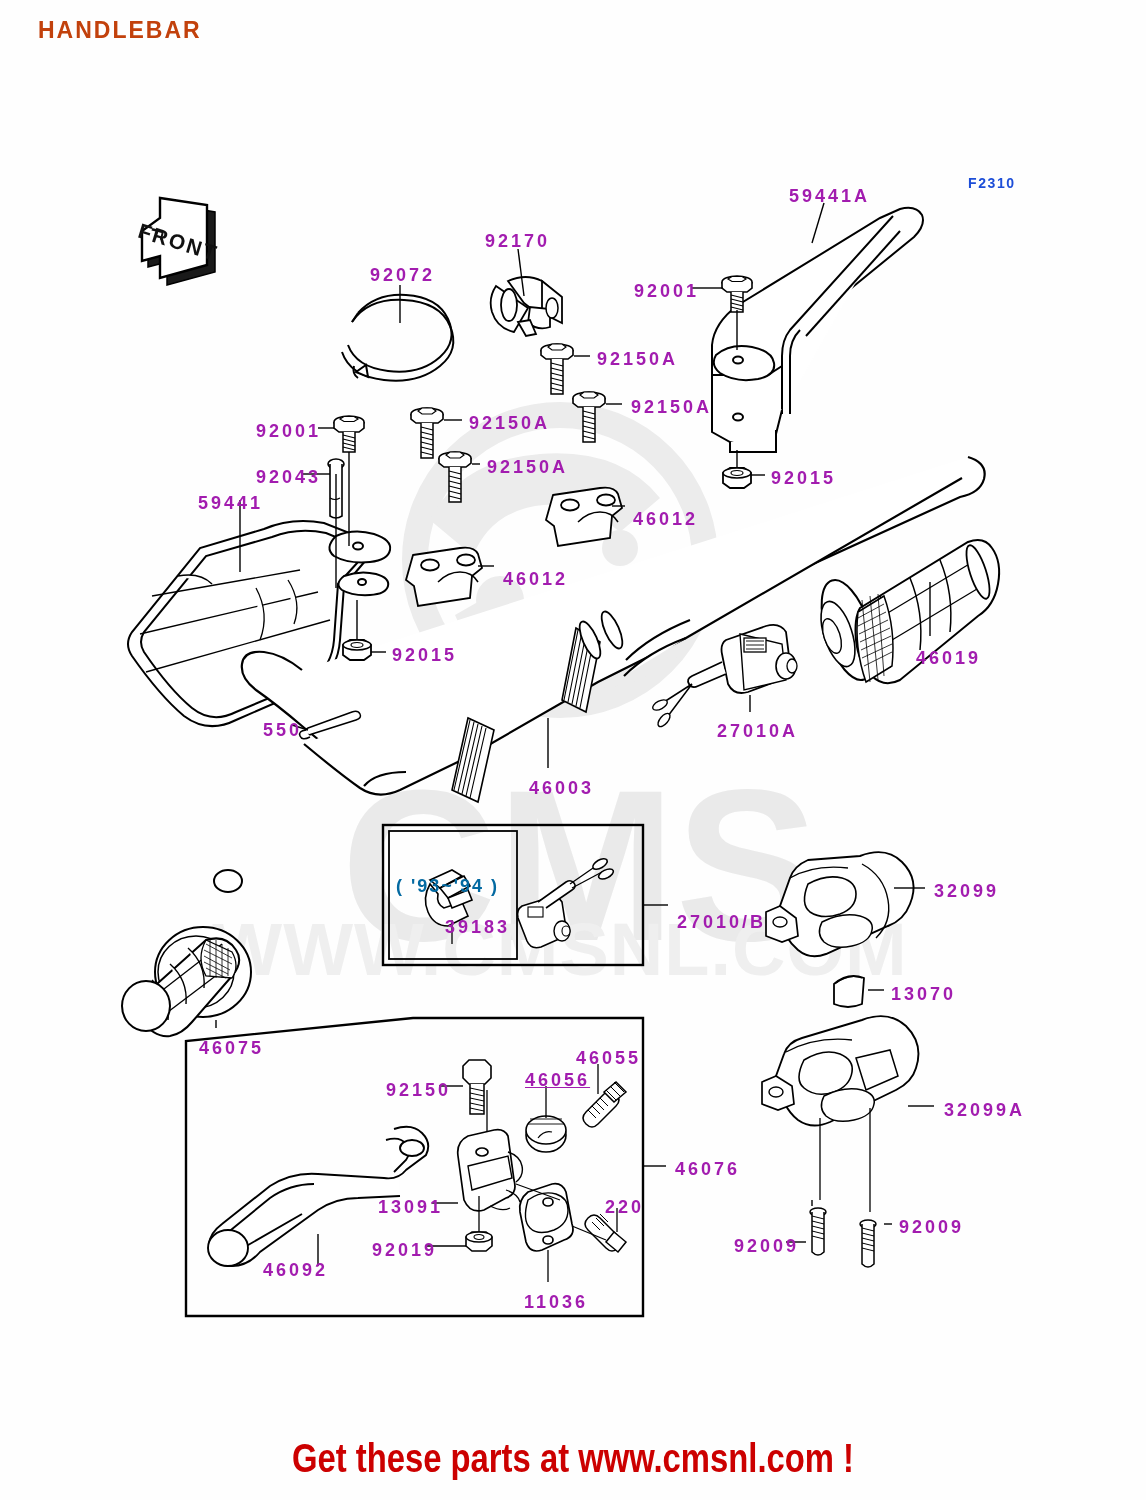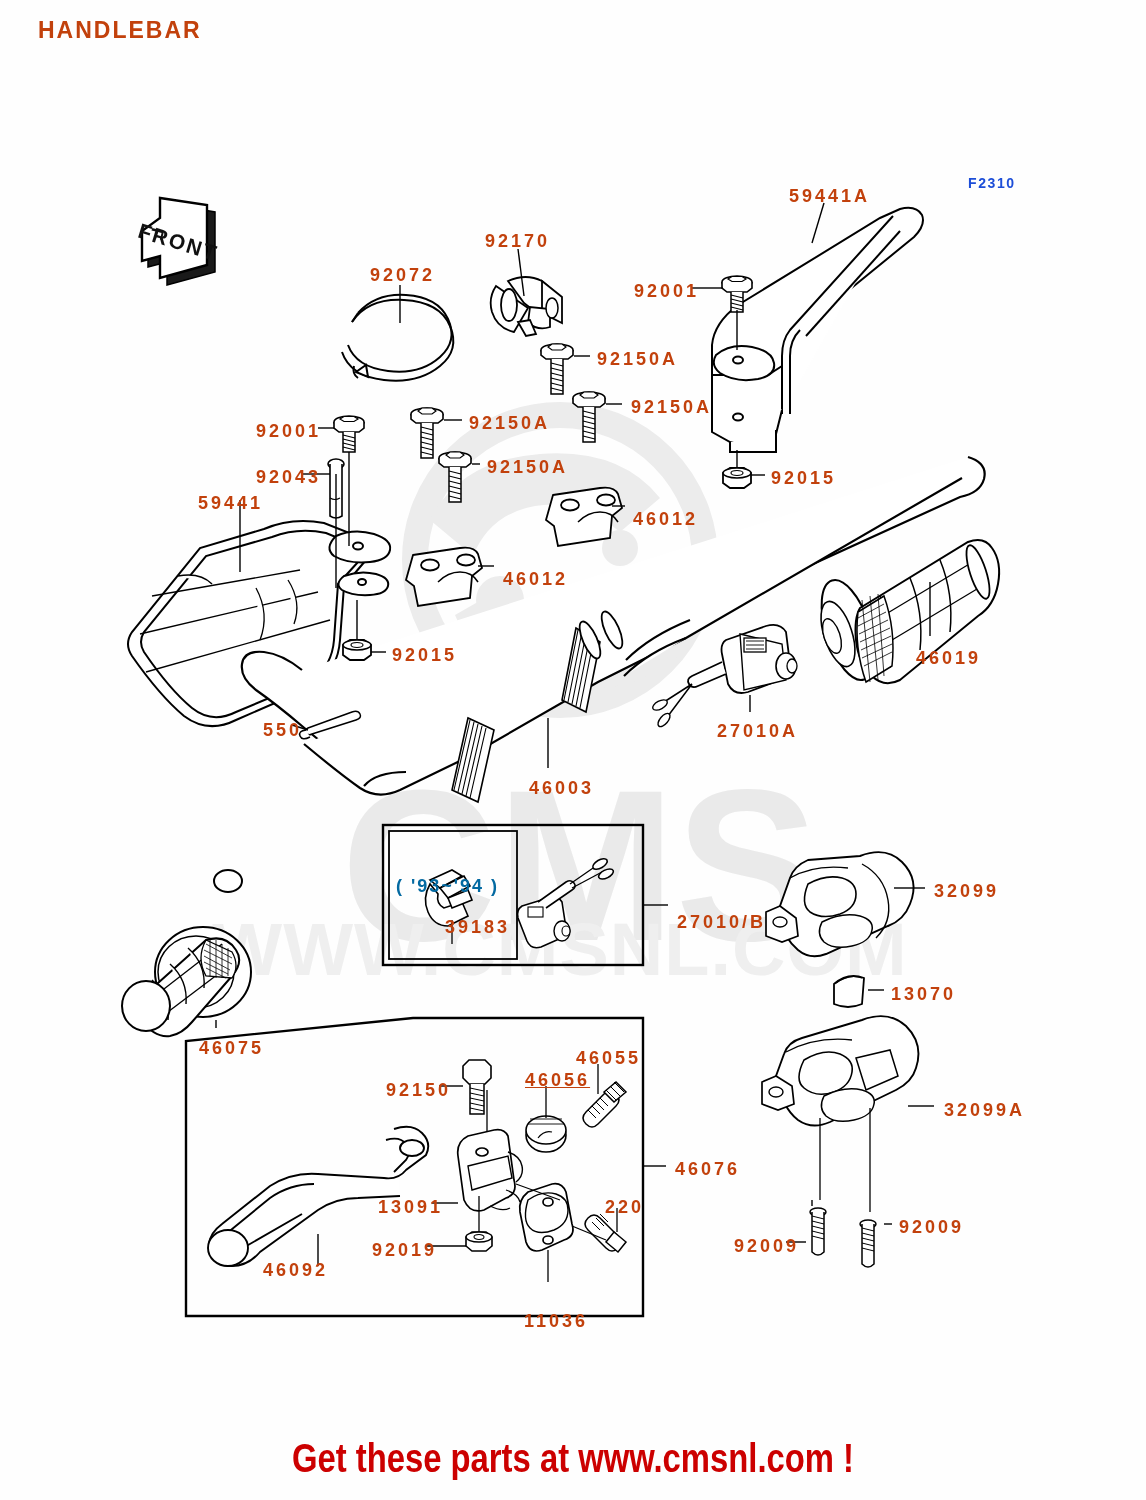--- a/index.html
+++ b/index.html
@@ -60,21 +60,21 @@
     width: 1146px;
     height: 1500px;
     pointer-events: none;
   }
   .part-label {
     position: absolute;
     font-family: "Liberation Sans", sans-serif;
     font-size: 18px;
     font-weight: 700;
     letter-spacing: 3.0px;
-    color: #c2410c;
+    color: #a21caf;
     white-space: nowrap;
   }
   .inset-caption {
     position: absolute;
     font-family: "Liberation Sans", sans-serif;
     font-size: 18px;
     font-weight: 700;
     letter-spacing: 2.0px;
     color: #0369a1;
     white-space: nowrap;
@@ -555,16 +555,16 @@
     <div class="part-label" style="left: 525px; top: 1070px; text-decoration: underline;">46056</div>
     <div class="part-label" style="left: 386px; top: 1080px;">92150</div>
     <div class="part-label" style="left: 944px; top: 1100px;">32099A</div>
     <div class="part-label" style="left: 675px; top: 1159px;">46076</div>
     <div class="part-label" style="left: 378px; top: 1197px;">13091</div>
     <div class="part-label" style="left: 605px; top: 1197px;">220</div>
     <div class="part-label" style="left: 734px; top: 1236px;">92009</div>
     <div class="part-label" style="left: 899px; top: 1217px;">92009</div>
     <div class="part-label" style="left: 372px; top: 1240px;">92019</div>
     <div class="part-label" style="left: 263px; top: 1260px;">46092</div>
-    <div class="part-label" style="left: 524px; top: 1292px; margin-top: 19px;">11036</div>
+    <div class="part-label" style="left: 524px; top: 1292px;">11036</div>
   </div>
 
 <div id="footer-promo">Get these parts at www.cmsnl.com !</div>
 
 </body></html>

